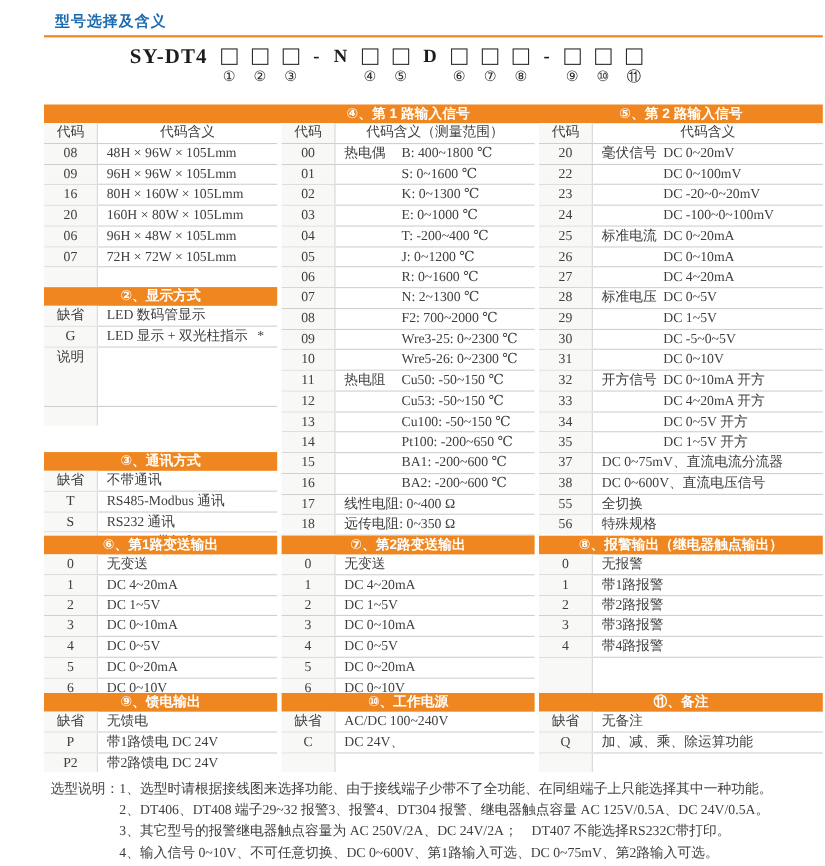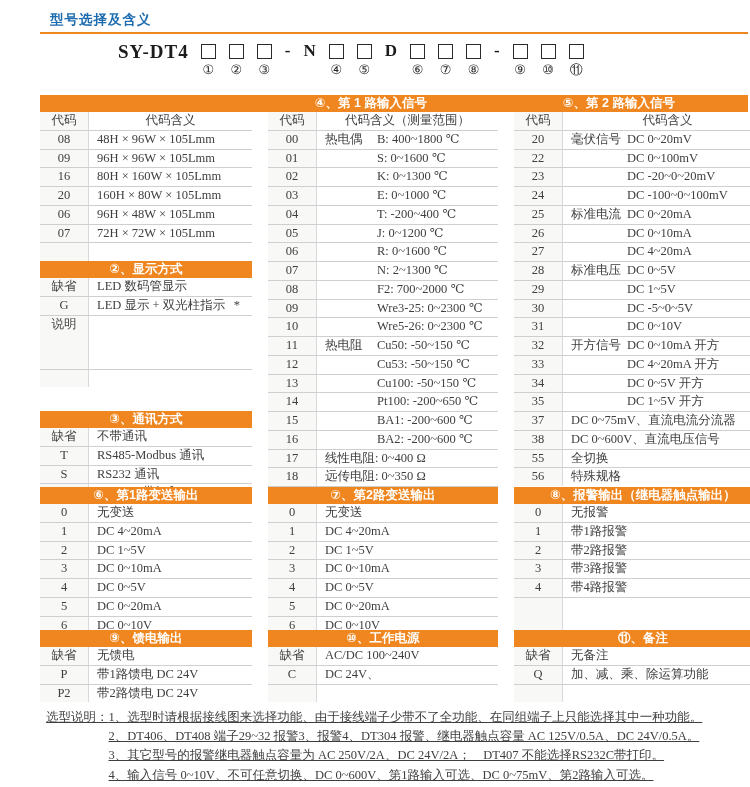--- a/index.html
+++ b/index.html
@@ -18,21 +18,21 @@
   .unit .chr{font-weight:bold;font-size:17px;line-height:14px;color:#1c1c1c;}
   .unit .num{margin-top:4px;font-size:13px;line-height:13px;color:#2b2b2b;}
 
   
   .obar{background:#f0861f;color:#fff;height:17px;line-height:17px;
         font-family:"Liberation Sans","DejaVu Sans",sans-serif;font-weight:bold;font-size:12.5px;text-align:center;}
   .topbar{position:absolute;left:40px;top:95px;width:708px;display:flex;}
   .topbar span{display:block;}
   .topbar .w1{width:212px;margin-top:20px;} .topbar .w2{width:238px;} .topbar .w3{width:258px;}
 
-  .grid{position:absolute;left:40px;width:708px;display:grid;grid-template-columns:212px 230px 258px;column-gap:16px;}
+  .grid{position:absolute;left:40px;width:708px;display:grid;grid-template-columns:212px 230px 258px;column-gap:4px;}
   #sec-top{top:112px;}
   #sec-mid{top:487px;}
   #sec-bot{top:630px;}
 
   
   .tbl{font-size:12.5px;color:#3e3e3e;}
   .trow{display:flex;height:17.75px;line-height:17.75px;border-top:1px solid #cfcfcf;}
   .trow:first-child{border-top:none;}
   .trow.tall{height:53.25px;}
   .code{width:48px;flex-shrink:0;text-align:center;border-right:1px solid #d8d8d8;background:#f8f8f6;}
@@ -42,21 +42,21 @@
   .star{margin-left:auto;padding-right:12px;}
   .mlines{flex:1;padding-left:8px;}
   .mlines div{height:17.75px;line-height:17.75px;}
   .mlines div.ind{padding-left:16px;}
   .tail{border-top:1px solid #cfcfcf;display:flex;}
   .tailcell{width:48px;border-right:1px solid #d8d8d8;background:#f8f8f6;}
   .subhead{margin-top:0;}
   .mt6{margin-top:24px;}
 
   
-  .notes{position:absolute;left:46px;top:708px;width:700px;font-size:12.5px;line-height:19.2px;color:#3e3e3e;display:flex;text-decoration:underline;}
+  .notes{position:absolute;left:46px;top:708px;width:700px;font-size:12.5px;line-height:19.2px;color:#3e3e3e;display:flex;}
   .notes .lbl{flex-shrink:0;}
   .notes .nlines{flex:1;}
 </style>
 </head>
 <body>
 
 <div class="page">
 
   <div class="doc-title">型号选择及含义</div>
   <div class="title-rule"></div>

